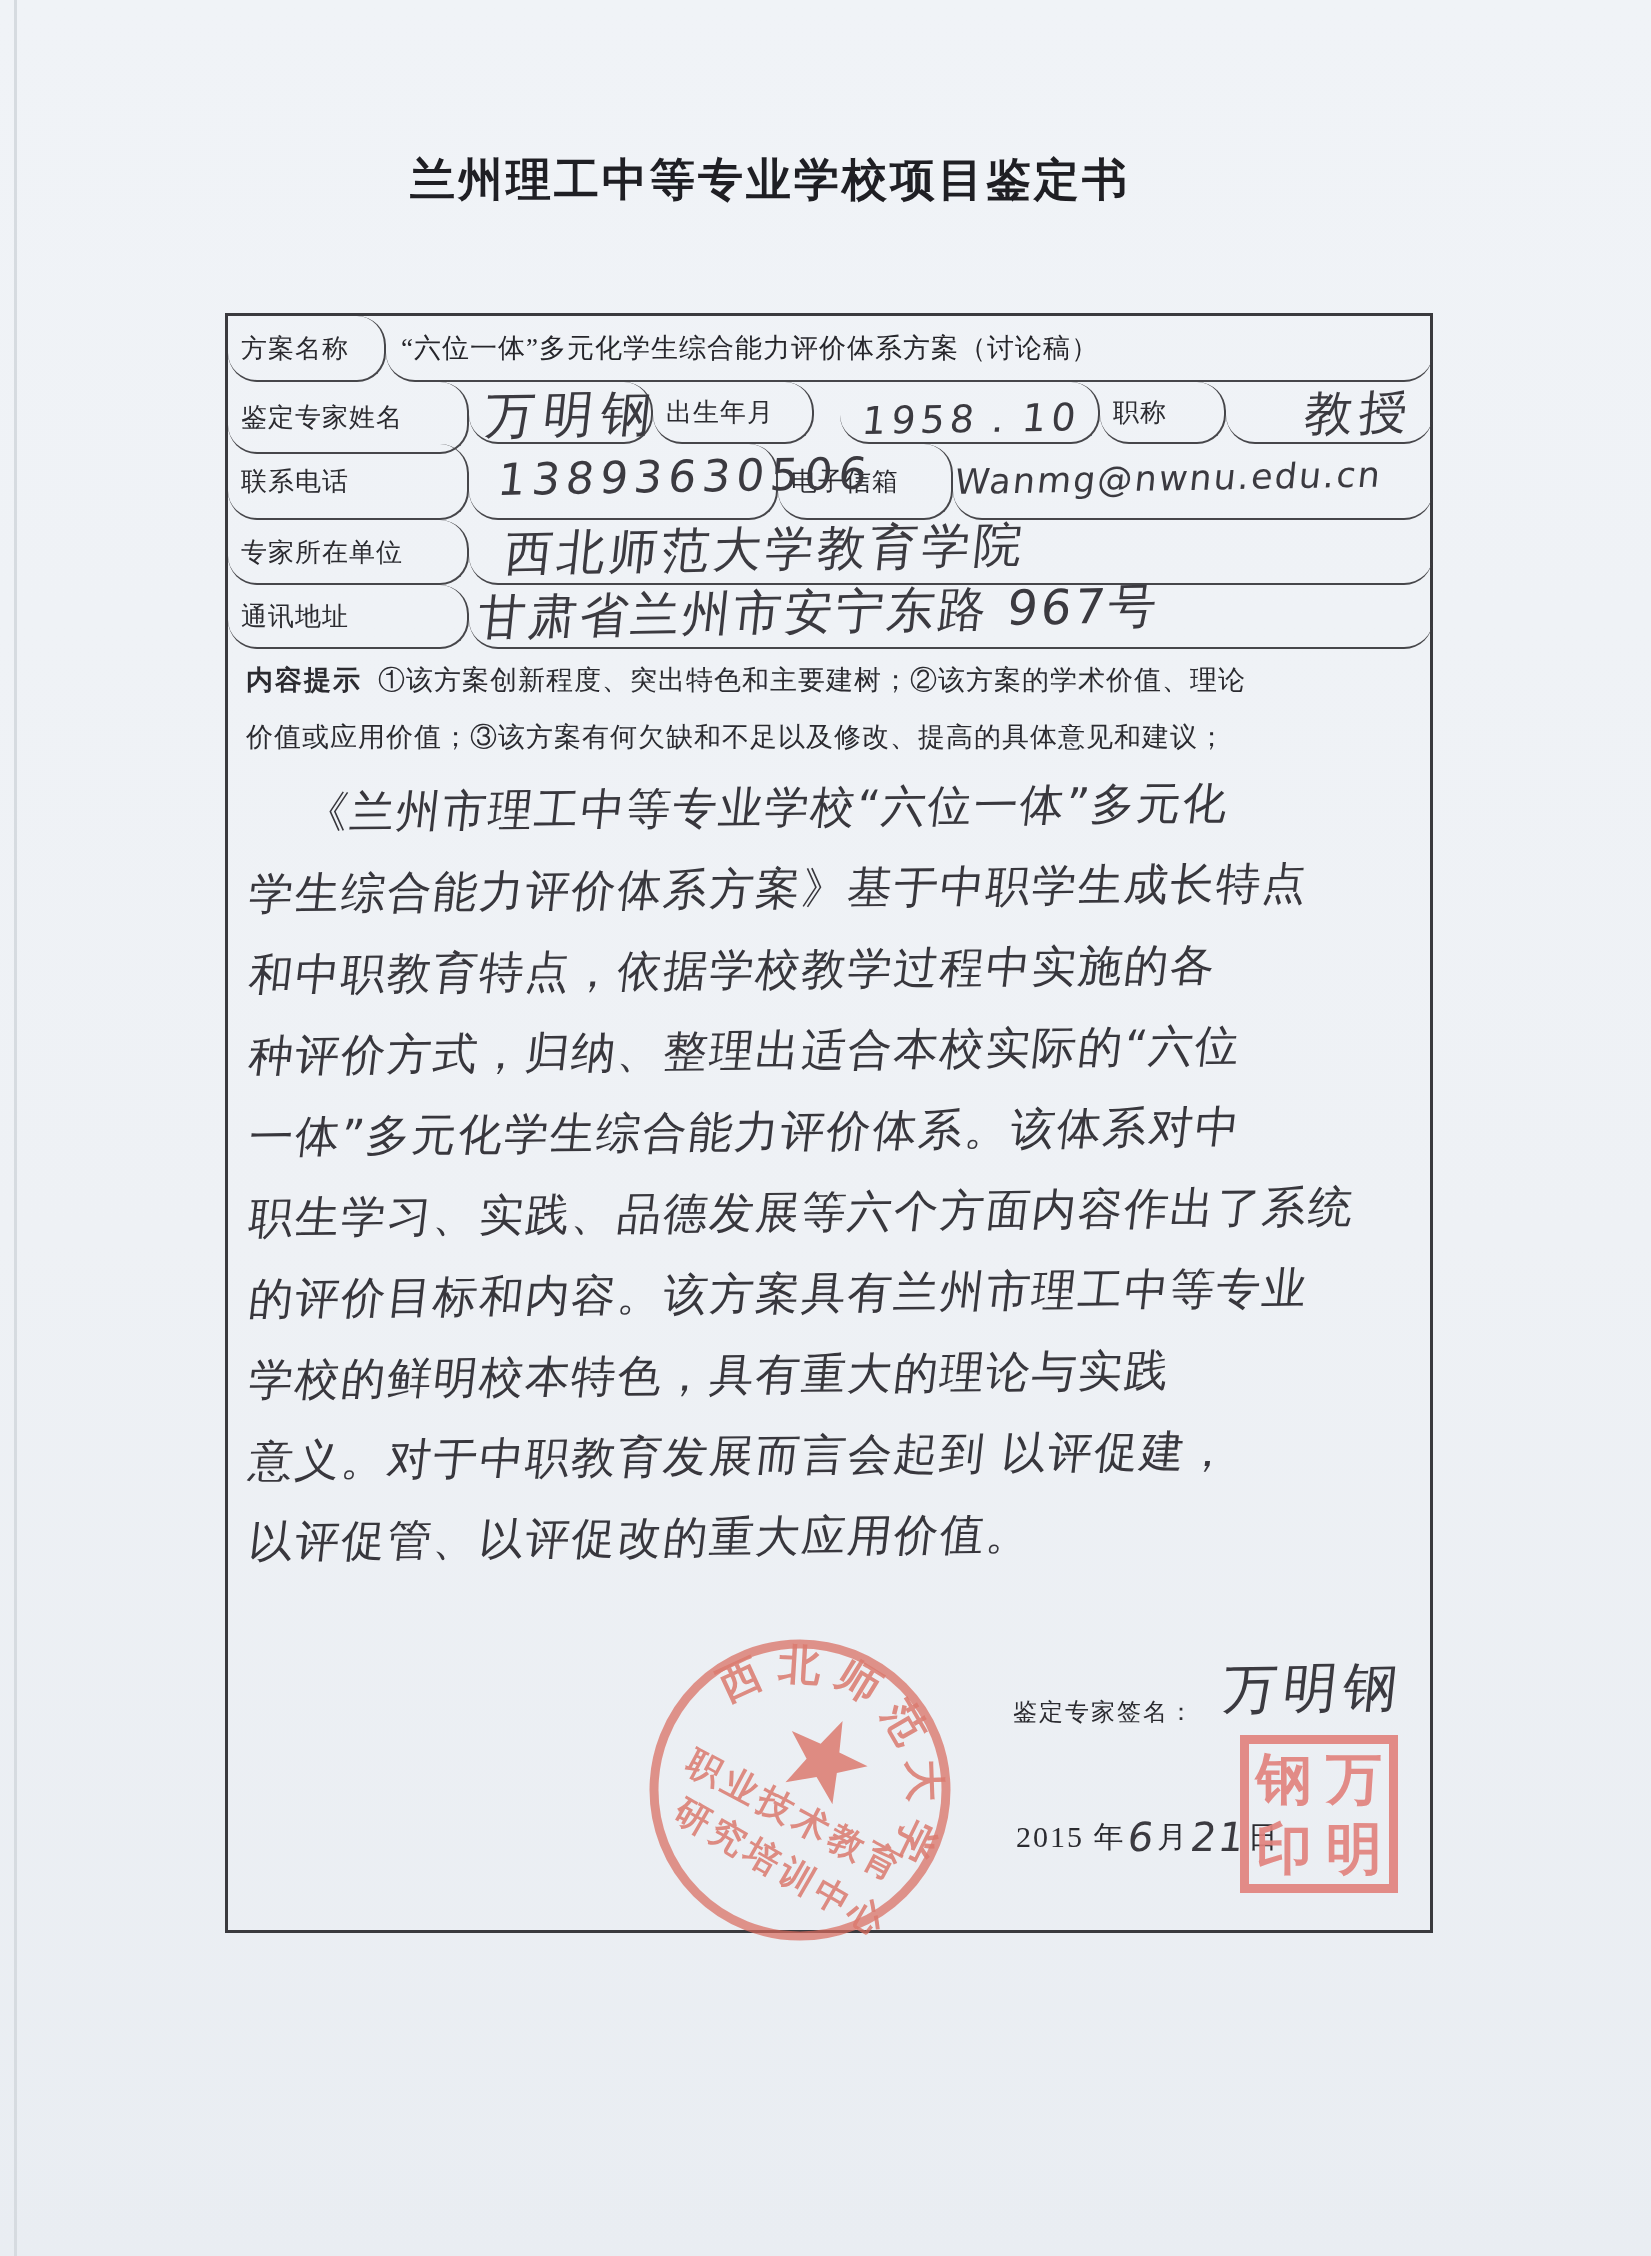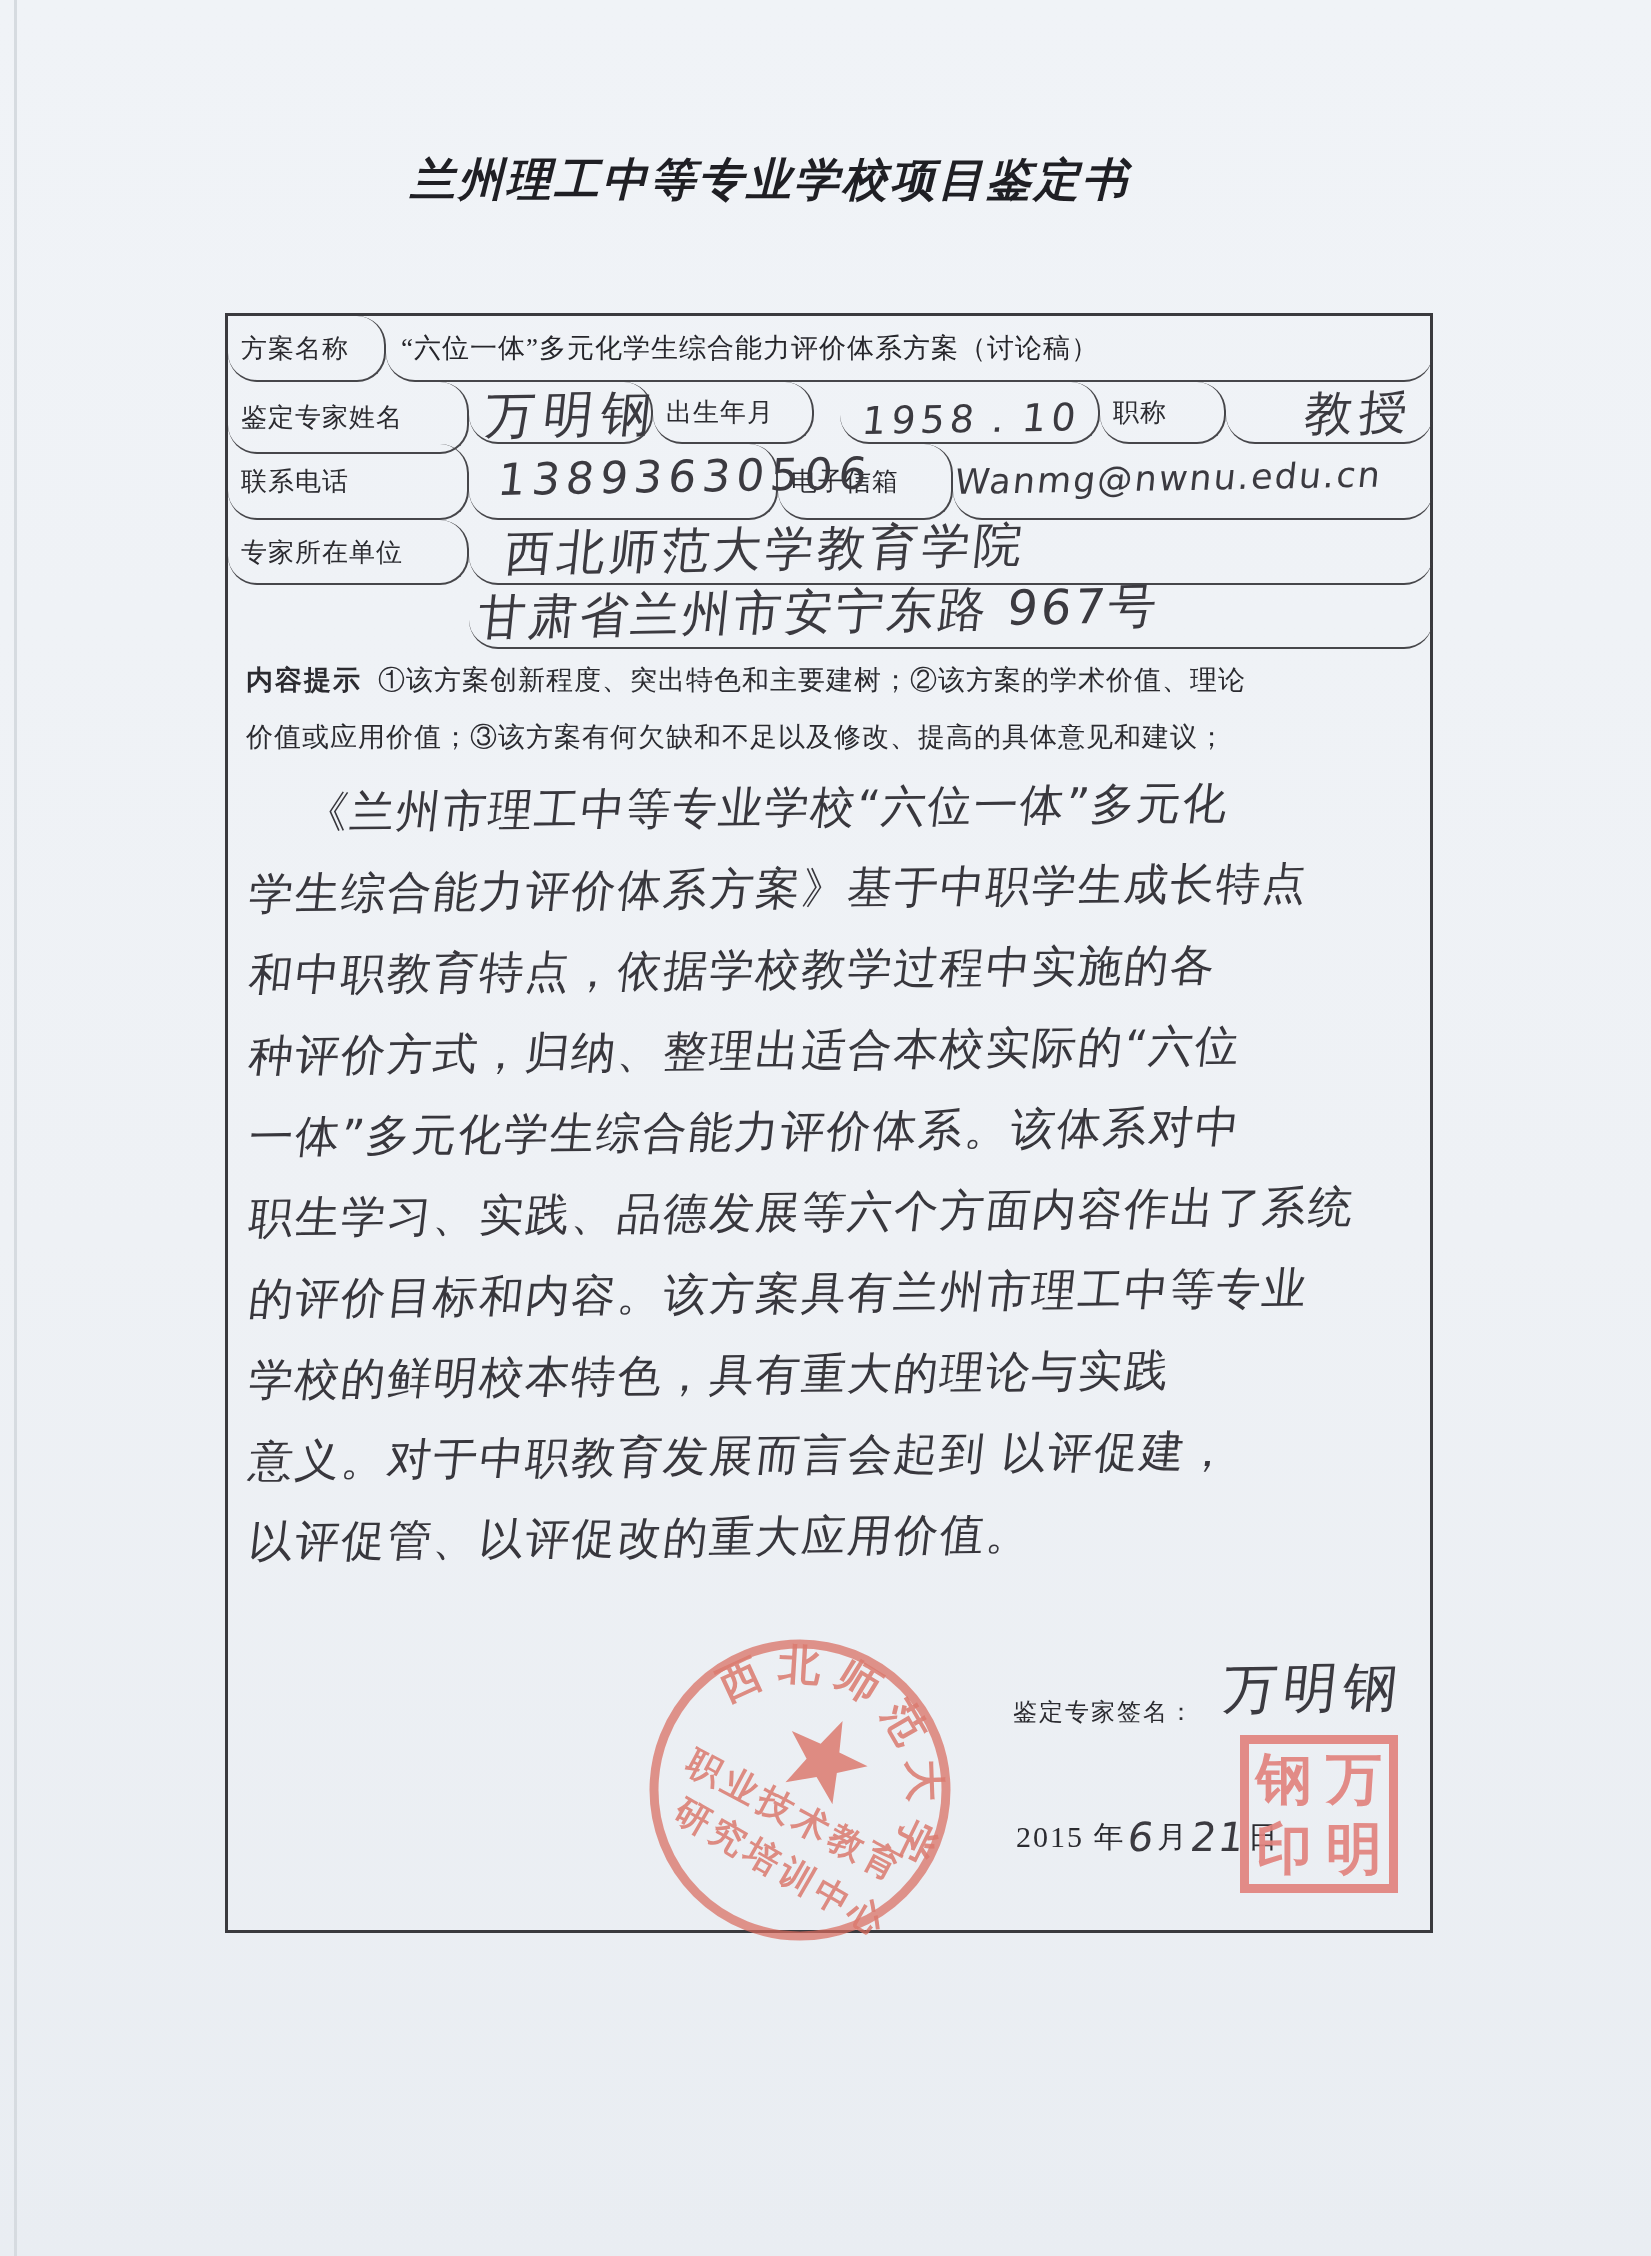--- a/index.html
+++ b/index.html
@@ -5,21 +5,21 @@
   html,body{margin:0;padding:0;background:#c8ccd2;}
   .page{
     position:relative;width:1651px;height:2256px;overflow:hidden;
     background:linear-gradient(180deg,#f0f3f7 0%,#eef1f5 55%,#e9edf2 100%);
     font-family:"Liberation Serif","DejaVu Serif",serif;color:#2b2b30;
   }
   .edge-shadow{position:absolute;left:14px;top:0;width:3px;height:2256px;background:#d6dbe0;}
   .title{
     position:absolute;left:0;top:150px;width:1540px;text-align:center;
     font-family:"Liberation Sans","DejaVu Sans",sans-serif;
-    font-size:45px;font-weight:bold;letter-spacing:3px;color:#1f1f24;font-style:italic;
+    font-size:45px;font-weight:bold;letter-spacing:3px;color:#1f1f24;
   }
   .form{position:absolute;left:225px;top:313px;width:1208px;height:1620px;border:3px solid #3a3a3e;box-sizing:border-box;}
   .cell{position:absolute;box-sizing:border-box;border-right:2px solid #46464a;border-bottom:2px solid #46464a;border-radius:29px;}
   .cell.last-col{border-right:none;}
   .label-text{
     position:absolute;left:13px;top:50%;transform:translateY(-50%);
     font-size:26px;letter-spacing:1px;white-space:nowrap;color:#2b2b30;
   }
   .value-text{
     position:absolute;left:15px;top:50%;transform:translateY(-50%);
@@ -101,20 +101,23 @@
     <div class="cell" style="left:550px;top:128px;width:175px;height:76px;">
       <div class="label-text">电子信箱</div>
     </div>
     <div class="cell last-col" style="left:725px;top:128px;width:480px;height:76px;"></div>
 
     <div class="cell" style="left:0;top:204px;width:241px;height:65px;">
       <div class="label-text">专家所在单位</div>
     </div>
     <div class="cell last-col" style="left:241px;top:204px;width:964px;height:65px;"></div>
 
+    <div class="cell" style="left:0;top:269px;width:241px;height:64px;">
+      <div class="label-text">通讯地址</div>
+    </div>
     <div class="cell last-col" style="left:241px;top:269px;width:964px;height:64px;"></div>
 
     <div class="notice">
       <div><span class="bold">内容提示</span><span>①该方案创新程度、突出特色和主要建树；②该方案的学术价值、理论</span></div>
       <div>价值或应用价值；③该方案有何欠缺和不足以及修改、提高的具体意见和建议；</div>
     </div>
 
     <div class="body-lines">
       <div class="body-line indent">《兰州市理工中等专业学校“六位一体”多元化</div>
       <div class="body-line">学生综合能力评价体系方案》基于中职学生成长特点</div>

